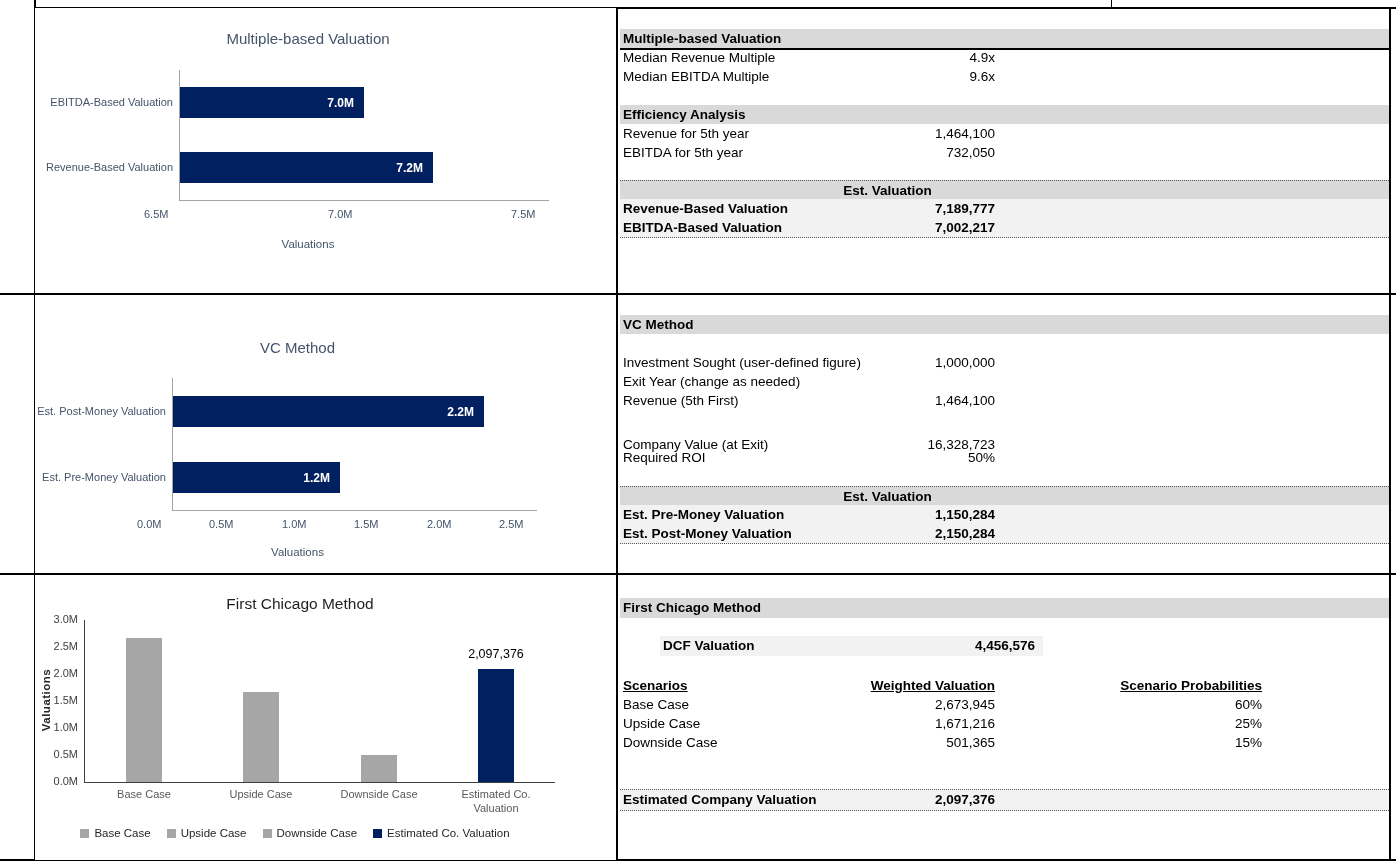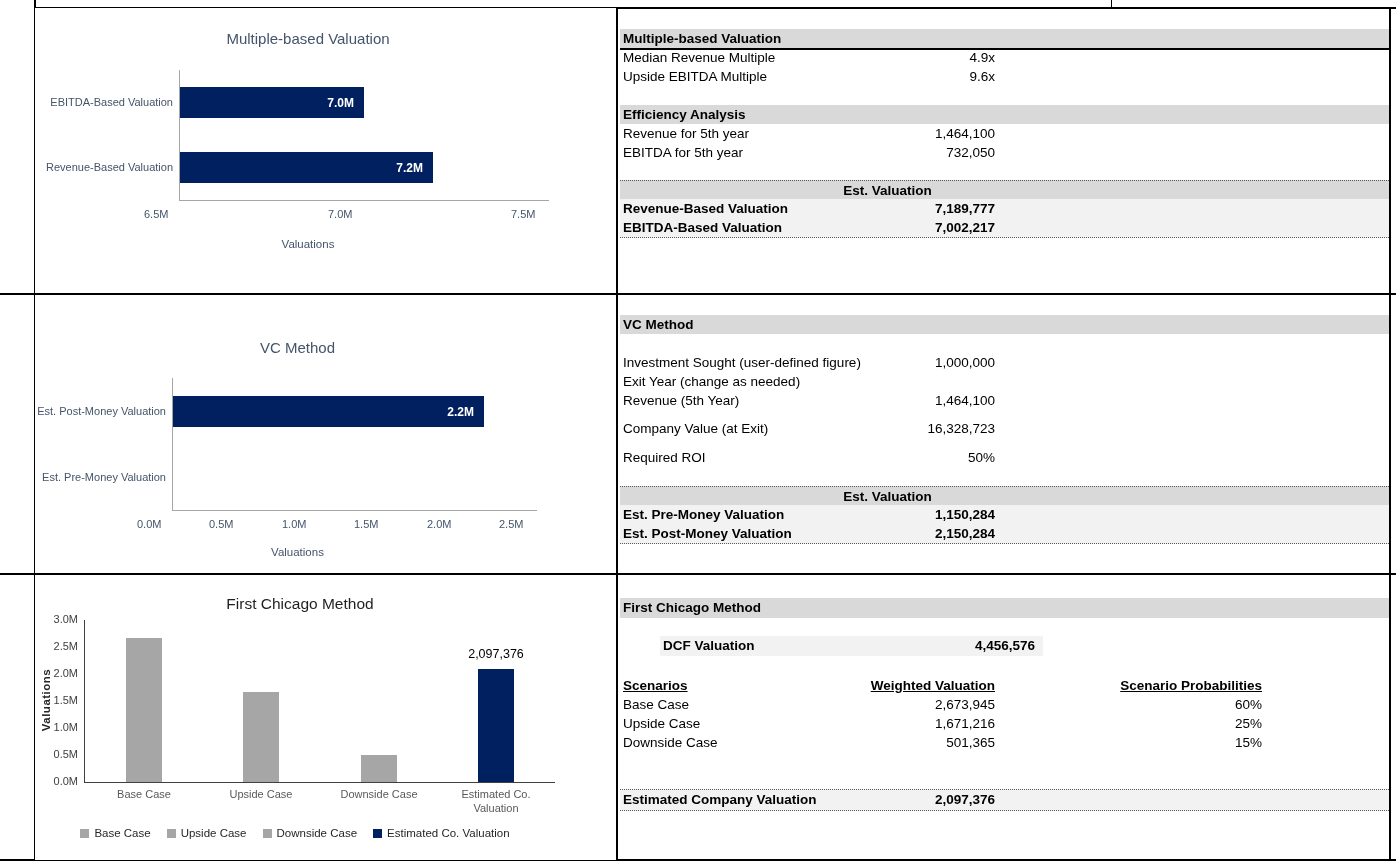--- a/index.html
+++ b/index.html
@@ -79,20 +79,23 @@
 
 <div class="chart" id="chart2" style="left:35px;top:295px;width:581px;height:278px;">
   <div class="chart-title title-blue" style="left:0;top:44px;width:525px;">VC Method</div>
   <div class="axis-title-x" style="left:0;top:251px;width:525px;">Valuations</div>
 <div class="axline" style="left: 137px; top: 83px; width: 1px; height: 133px;"></div>
     <div class="axline" style="left: 137px; top: 215px; width: 365px; height: 1px;"></div>
     <div class="hbar" style="left: 138px; top: 101px; width: 311px; height: 31px; background: rgb(0, 32, 96);">
       <div class="barlabel">2.2M</div>
     </div>
     <div class="catlabel-h" style="left: 0px; top: 101px; width: 131px; height: 31px; line-height: 31px;">Est. Post-Money Valuation</div>
+    <div class="hbar" style="left: 138px; top: 167px; width: 167px; height: 31px; background: rgb(0, 32, 96);">
+      <div class="barlabel">1.2M</div>
+    </div>
     <div class="catlabel-h" style="left: 0px; top: 167px; width: 131px; height: 31px; line-height: 31px;">Est. Pre-Money Valuation</div>
     <div class="ticklabel-h" style="left: 102px; top: 223px; width: 72px;">0.0M</div>
     <div class="ticklabel-h" style="left: 174px; top: 223px; width: 72px;">0.5M</div>
     <div class="ticklabel-h" style="left: 247px; top: 223px; width: 72px;">1.0M</div>
     <div class="ticklabel-h" style="left: 319px; top: 223px; width: 72px;">1.5M</div>
     <div class="ticklabel-h" style="left: 392px; top: 223px; width: 72px;">2.0M</div>
     <div class="ticklabel-h" style="left: 464px; top: 223px; width: 72px;">2.5M</div>
   </div>
 
 <div class="chart" id="chart3" style="left:35px;top:575px;width:581px;height:285px;">
@@ -138,21 +141,21 @@
 
 <div class="tsection" style="left:620px;top:8px;height:285px;">
   <div class="trow header-band bordered" style="top:21px;">
       <span class="lbl">Multiple-based Valuation</span>
     </div>
   <div class="trow" style="top:40px;text-decoration:underline;">
       <span class="lbl">Median Revenue Multiple</span>
       <span class="val">4.9x</span>
     </div>
   <div class="trow" style="top:59px;">
-      <span class="lbl">Upside EBITDA Multiple</span>
+      <span class="lbl">Median EBITDA Multiple</span>
       <span class="val">9.6x</span>
     </div>
   <div class="trow header-band" style="top:97px;">
       <span class="lbl">Efficiency Analysis</span>
     </div>
   <div class="trow" style="top:116px;">
       <span class="lbl">Revenue for 5th year</span>
       <span class="val">1,464,100</span>
     </div>
   <div class="trow" style="top:135px;">
@@ -177,24 +180,24 @@
       <span class="lbl">VC Method</span>
     </div>
   <div class="trow" style="top:58px;">
       <span class="lbl">Investment Sought (user-defined figure)</span>
       <span class="val">1,000,000</span>
     </div>
   <div class="trow" style="top:77px;">
       <span class="lbl">Exit Year (change as needed)</span>
     </div>
   <div class="trow" style="top:96px;">
-      <span class="lbl">Revenue (5th Year)</span>
+      <span class="lbl">Revenue (5th First)</span>
       <span class="val">1,464,100</span>
     </div>
-  <div class="trow" style="top:124px;">
+  <div class="trow" style="top:140px;">
       <span class="lbl">Company Value (at Exit)</span>
       <span class="val">16,328,723</span>
     </div>
   <div class="trow" style="top:153px;">
       <span class="lbl">Required ROI</span>
       <span class="val">50%</span>
     </div>
   <div class="trow est-band" style="top:191px;">
       <span class="center">Est. Valuation</span>
     </div>

